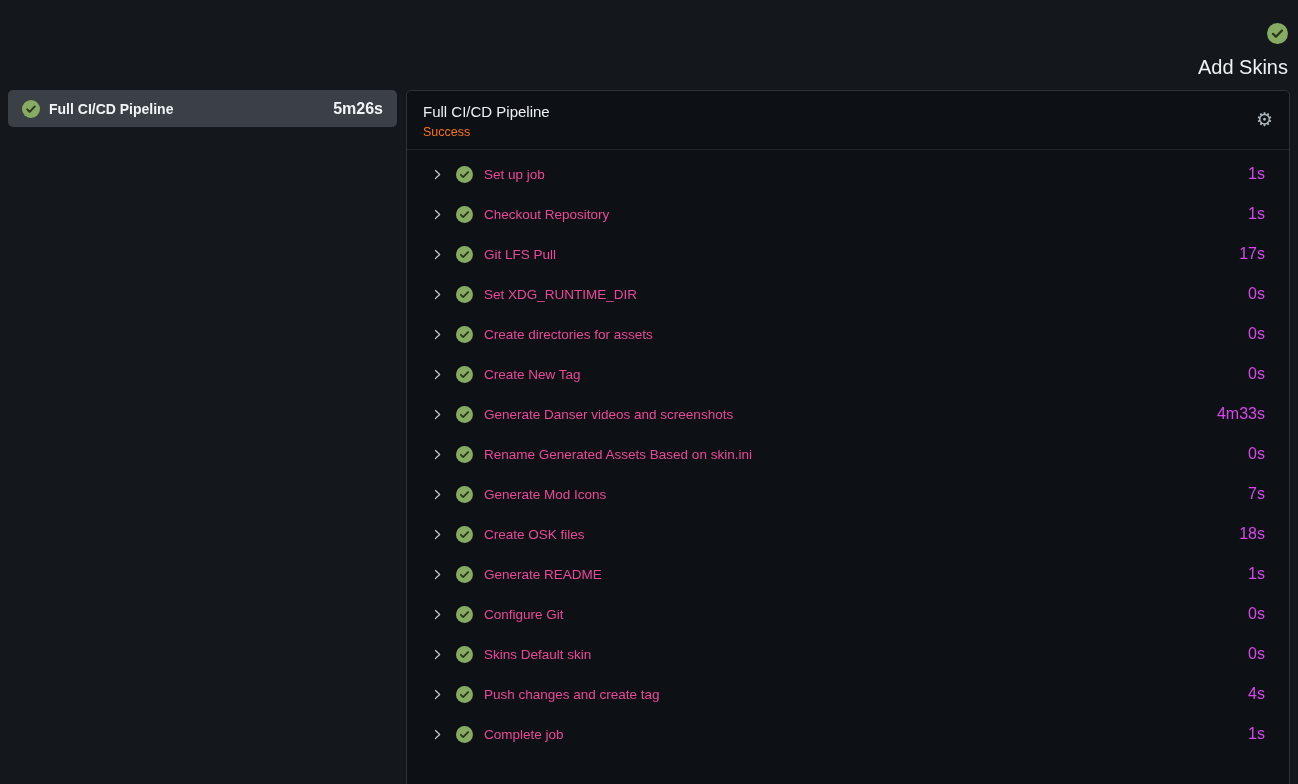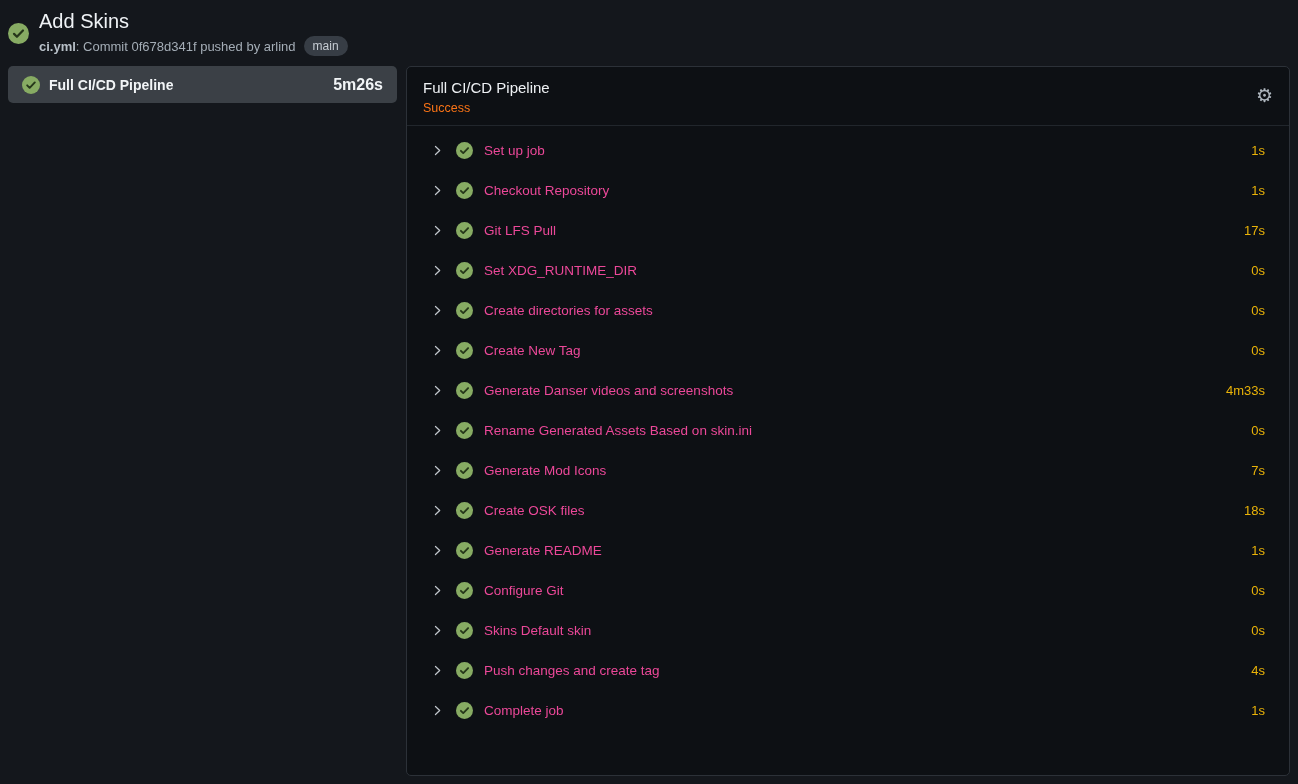--- a/index.html
+++ b/index.html
@@ -6,23 +6,24 @@
   html, body { width: 1298px; height: 784px; overflow: hidden; }
   body {
     background: #14171c;
     font-family: "Liberation Sans", "DejaVu Sans", sans-serif;
     color: #d2d8de;
   }
 
   
   .run-header {
     display: flex;
-    align-items: center;
+    align-items: flex-end;
     gap: 10px;
-    padding: 8px 10px 6px 8px;
+    padding: 20px 10px 6px 8px;
+    flex-direction: column;
   }
   .run-header .big-check { margin-top: 3px; }
   .run-title {
     font-size: 20px;
     font-weight: 500;
     color: #eff2f5;
     line-height: 26px;
   }
   .run-subtitle {
     font-size: 13px;
@@ -115,41 +116,36 @@
   .steps { padding: 4px 24px 8px 24px; }
   .step-row {
     display: flex;
     align-items: center;
     height: 40px;
     cursor: pointer;
   }
   .chev { display: inline-flex; margin-right: 12px; }
   .check { display: inline-flex; margin-right: 11px; }
   .step-label { font-size: 13.5px; color: #ec4899; }
-  .step-dur { margin-left: auto; font-size: 13px; color: #eab308; }
+  .step-dur { margin-left: auto; font-size: 16px; color: #d946ef; }
 
   svg { display: block; }
 </style>
 </head>
 <body>
 
 <header class="run-header">
   <span class="big-check">
     <svg width="21" height="21" viewBox="0 0 16 16">
       <circle cx="8" cy="8" r="8" fill="#87ab63"></circle>
       <path d="M4.6 8.3l2.2 2.2 4.6-4.8" stroke="#26371a" stroke-width="1.7" fill="none" stroke-linecap="round" stroke-linejoin="round"></path>
     </svg>
   </span>
   <div>
     <div class="run-title">Add Skins</div>
-    <div class="run-subtitle">
-      <span class="wf-file">ci.yml</span>
-        <span>: Commit 0f678d341f pushed by arlind</span>
-      <span class="branch-badge">main</span>
-    </div>
   </div>
 </header>
 
 <div class="layout">
 
   <aside class="sidebar">
     <div class="job-card">
       <span>
         <svg width="18" height="18" viewBox="0 0 16 16">
           <circle cx="8" cy="8" r="8" fill="#87ab63"></circle>

